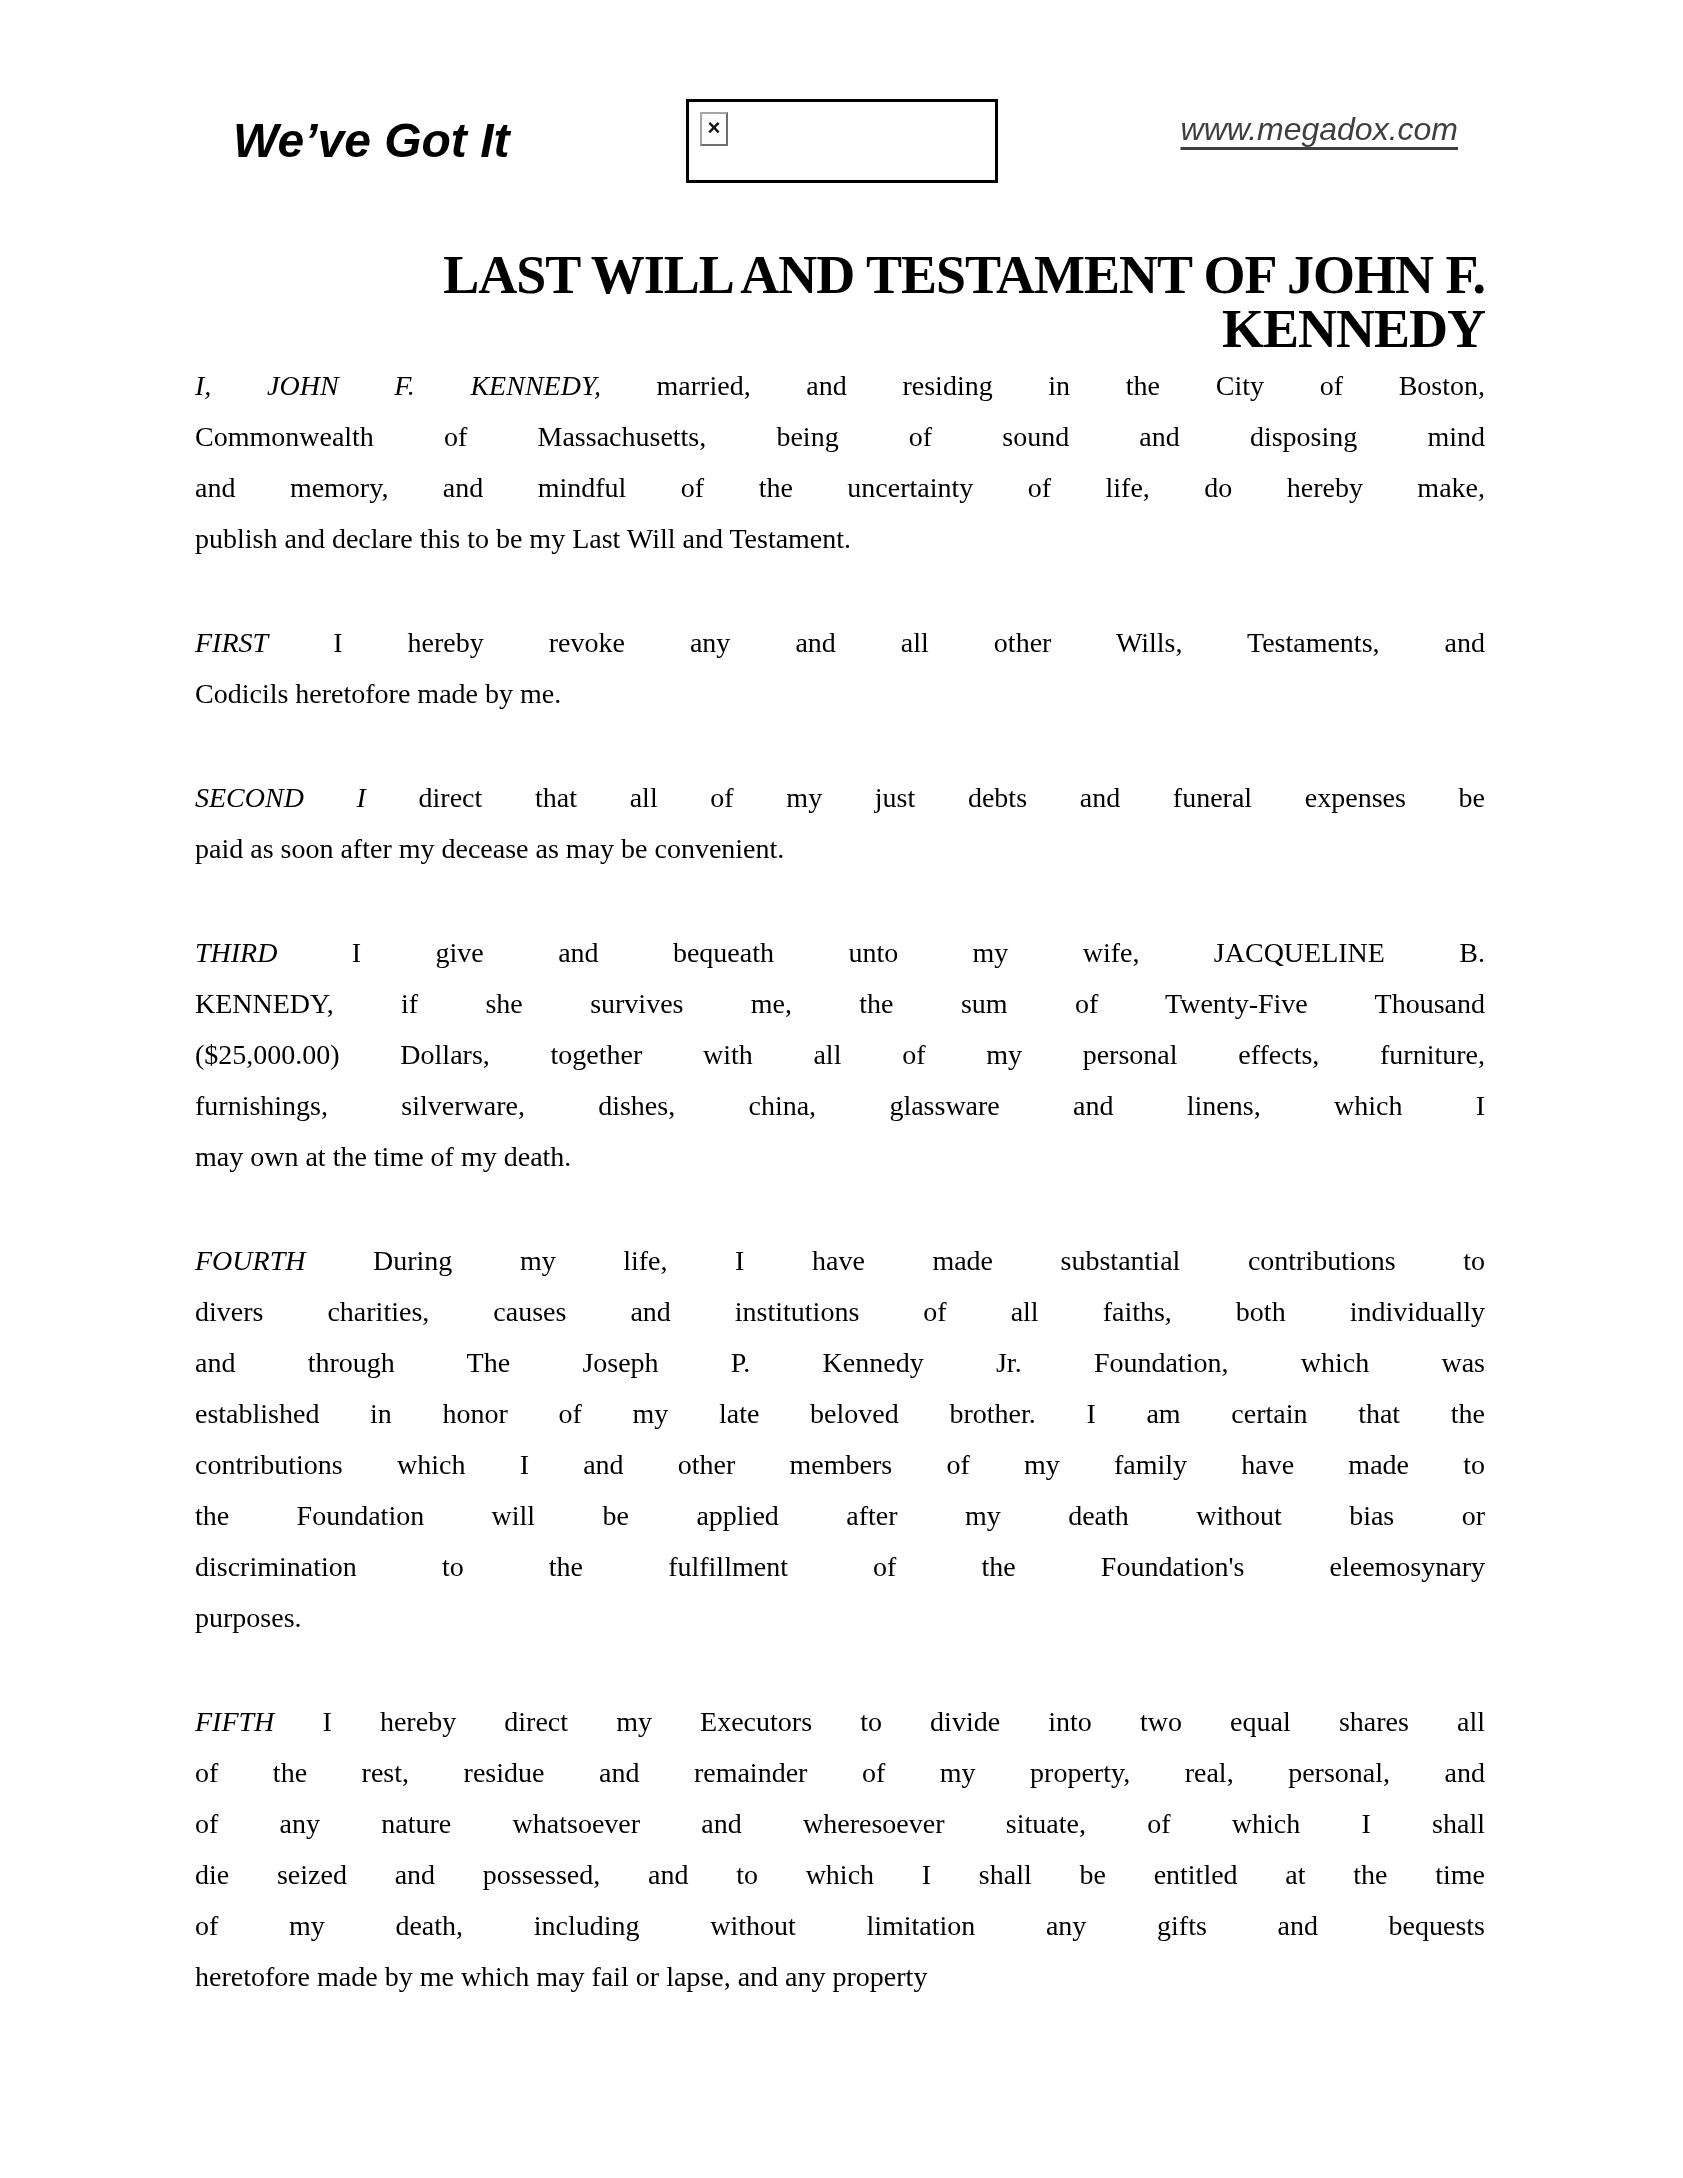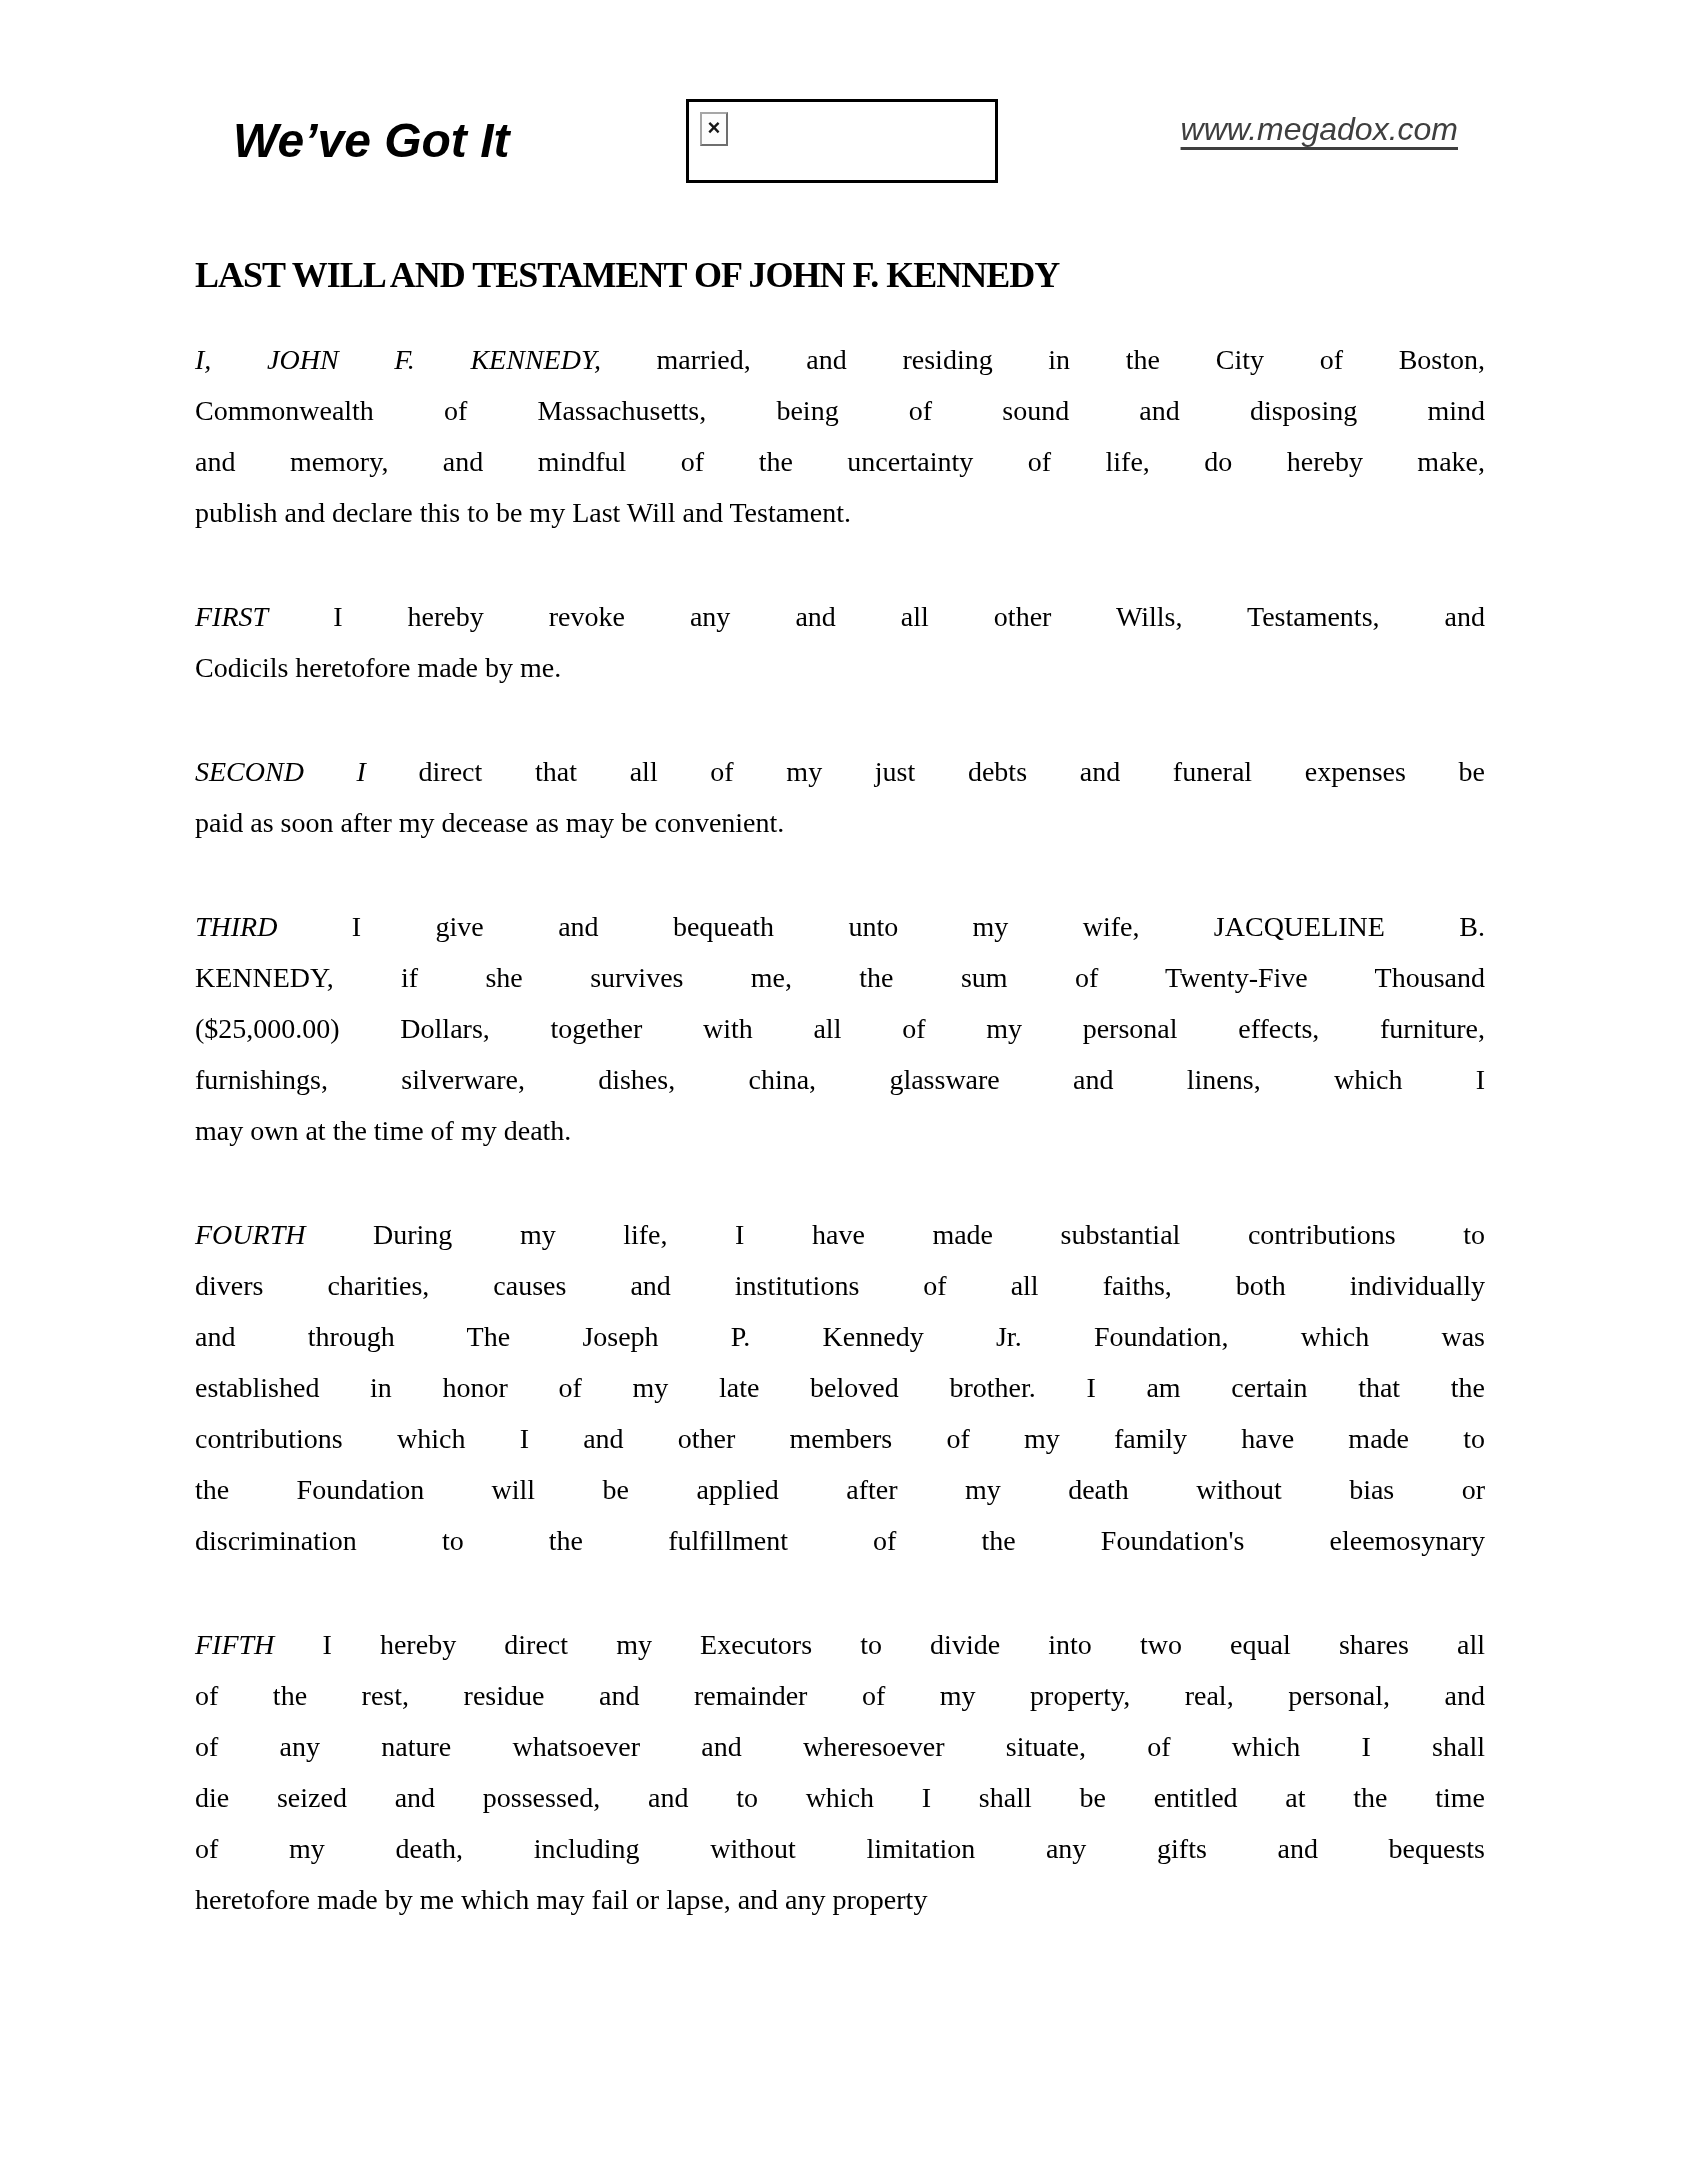--- a/index.html
+++ b/index.html
@@ -48,24 +48,24 @@
     text-decoration-thickness:3px;
     text-underline-offset:7px;
     cursor:pointer;
   }
 
   
   .content {
     position:absolute; left:195px; top:248px; width:1290px;
   }
   .title {
-    margin:0 0 32px 0;
-    font-size:36px; line-height:54px;
+    margin:0 0 4px 0;
+    font-size:54px; line-height:54px;
     font-weight:bold;
-    text-align:left;
+    text-align:right;
     letter-spacing:-1px;
   }
   .para { margin:0 0 53px 0; }
   .para:last-child { margin-bottom:4px; }
   .line {
     font-size:28px; line-height:51px;
     text-align:justify;
     text-align-last:justify;
     white-space:normal;
   }
@@ -114,20 +114,21 @@
           <div class="line last">may own at the time of my death.</div>
         </div>
         <div class="para">
           <div class="line"><i class="lead">FOURTH</i> During my life, I have made substantial contributions to</div>
           <div class="line">divers charities, causes and institutions of all faiths, both individually</div>
           <div class="line">and through The Joseph P. Kennedy Jr. Foundation, which was</div>
           <div class="line">established in honor of my late beloved brother. I am certain that the</div>
           <div class="line">contributions which I and other members of my family have made to</div>
           <div class="line">the Foundation will be applied after my death without bias or</div>
           <div class="line">discrimination to the fulfillment of the Foundation's eleemosynary</div>
+          <div class="line last">purposes.</div>
         </div>
         <div class="para">
           <div class="line"><i class="lead">FIFTH</i> I hereby direct my Executors to divide into two equal shares all</div>
           <div class="line">of the rest, residue and remainder of my property, real, personal, and</div>
           <div class="line">of any nature whatsoever and wheresoever situate, of which I shall</div>
           <div class="line">die seized and possessed, and to which I shall be entitled at the time</div>
           <div class="line">of my death, including without limitation any gifts and bequests</div>
           <div class="line last">heretofore made by me which may fail or lapse, and any property</div>
         </div>
       </div>

